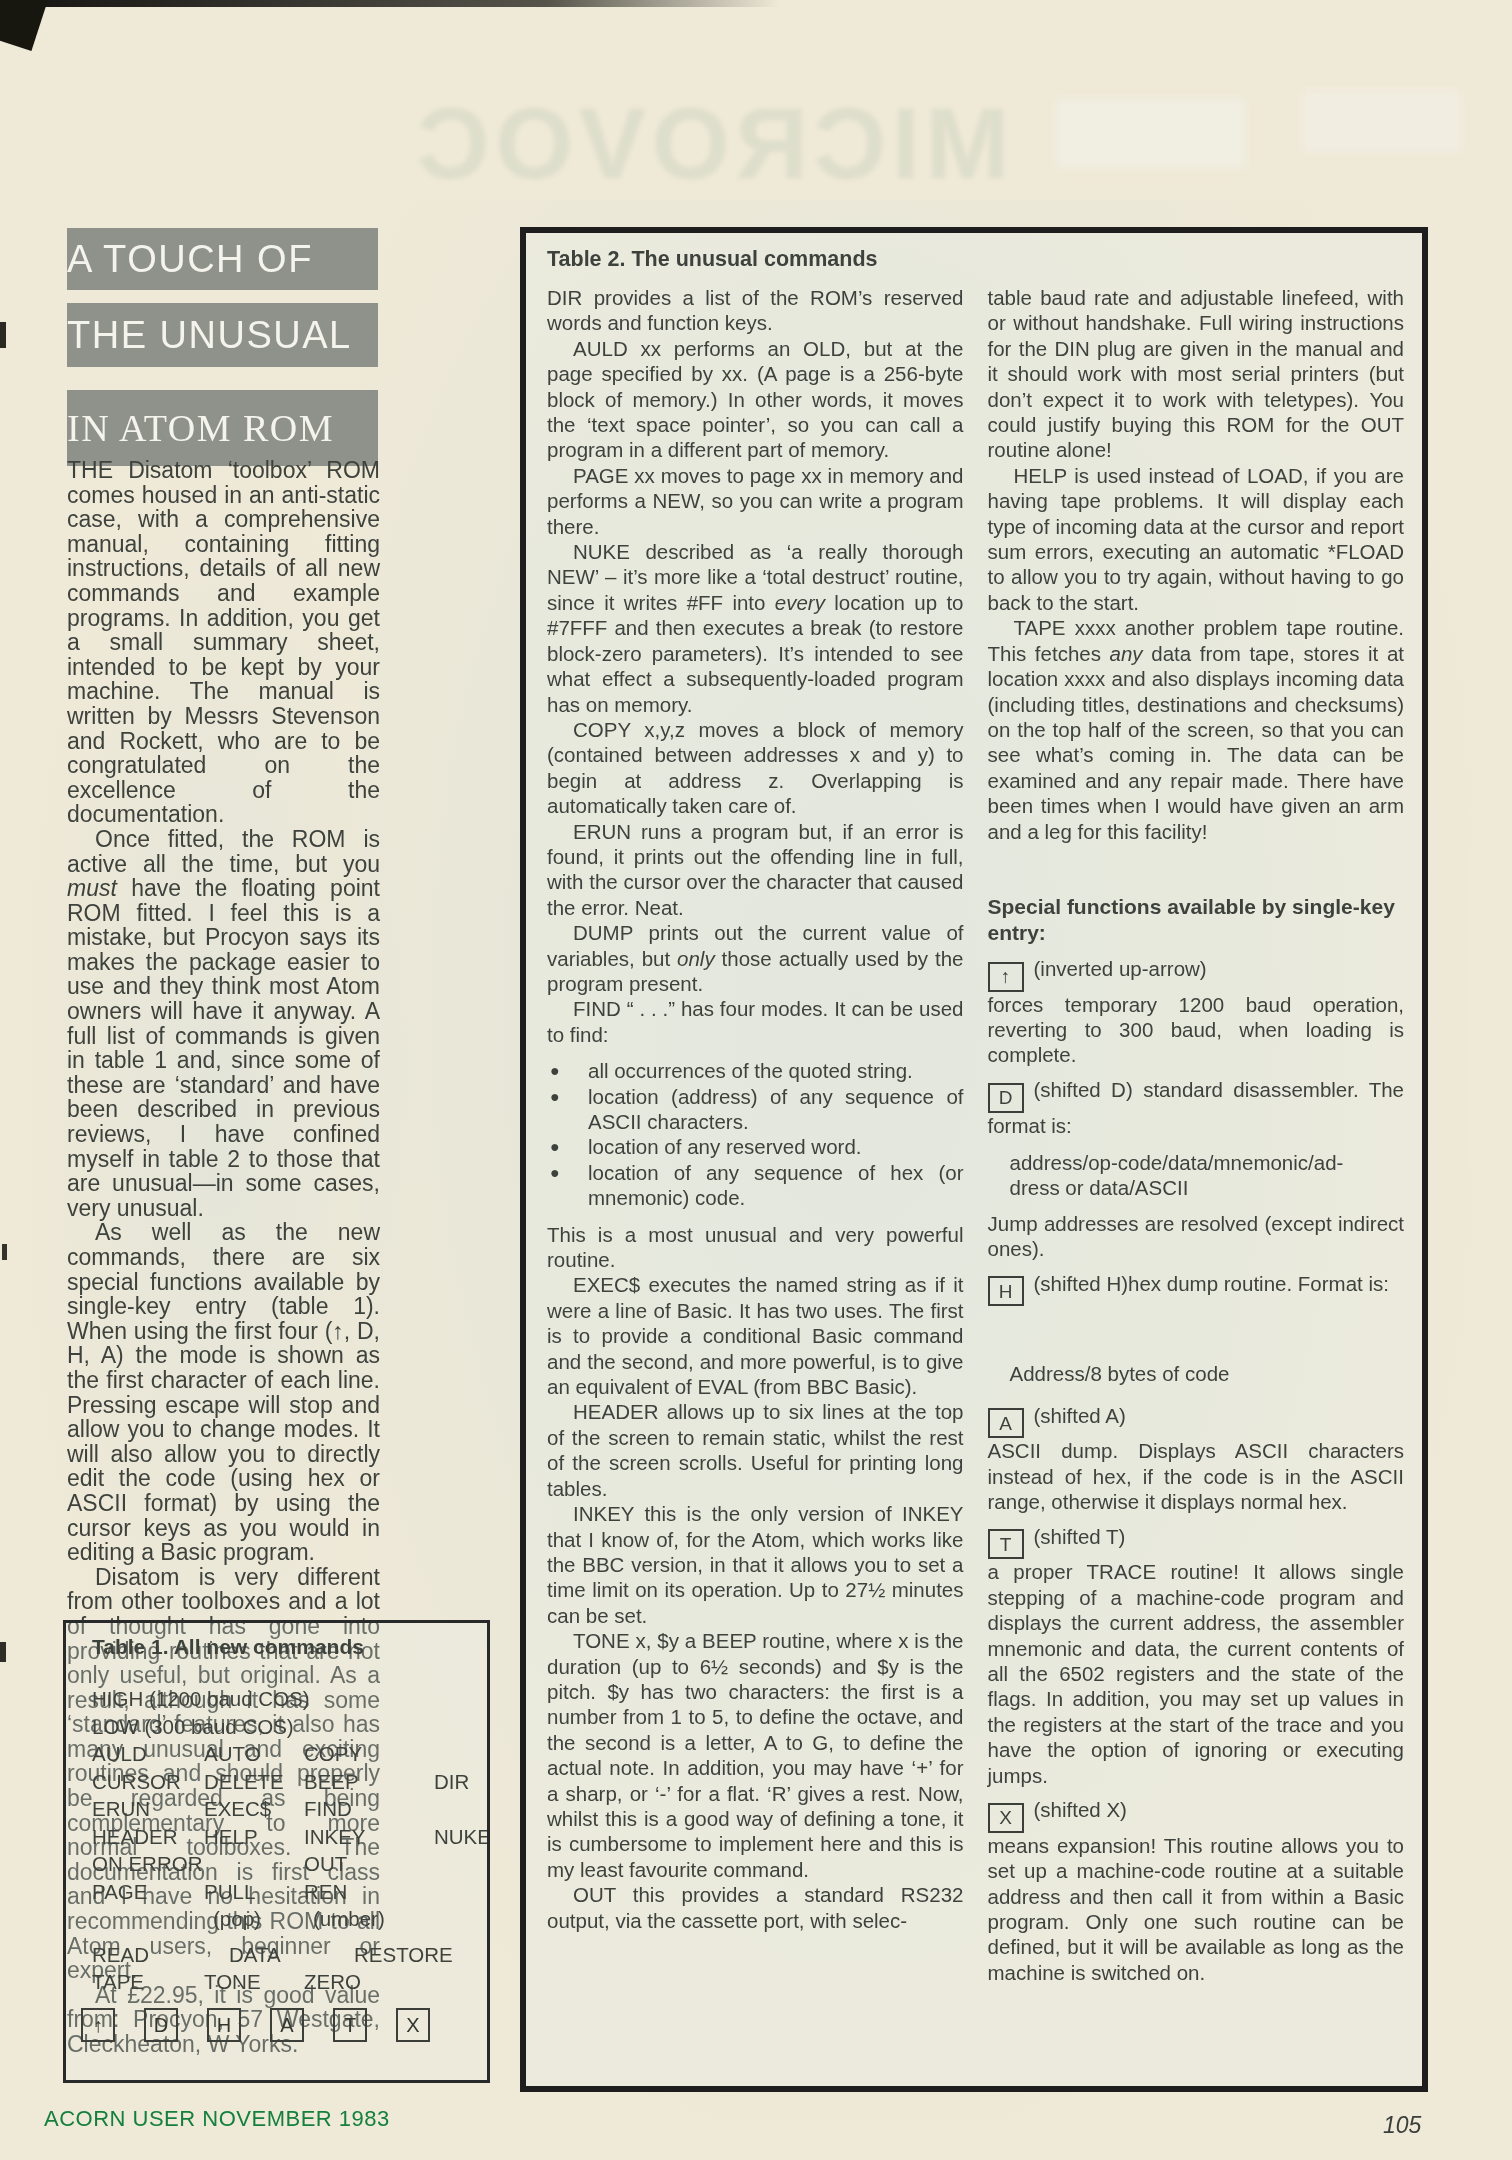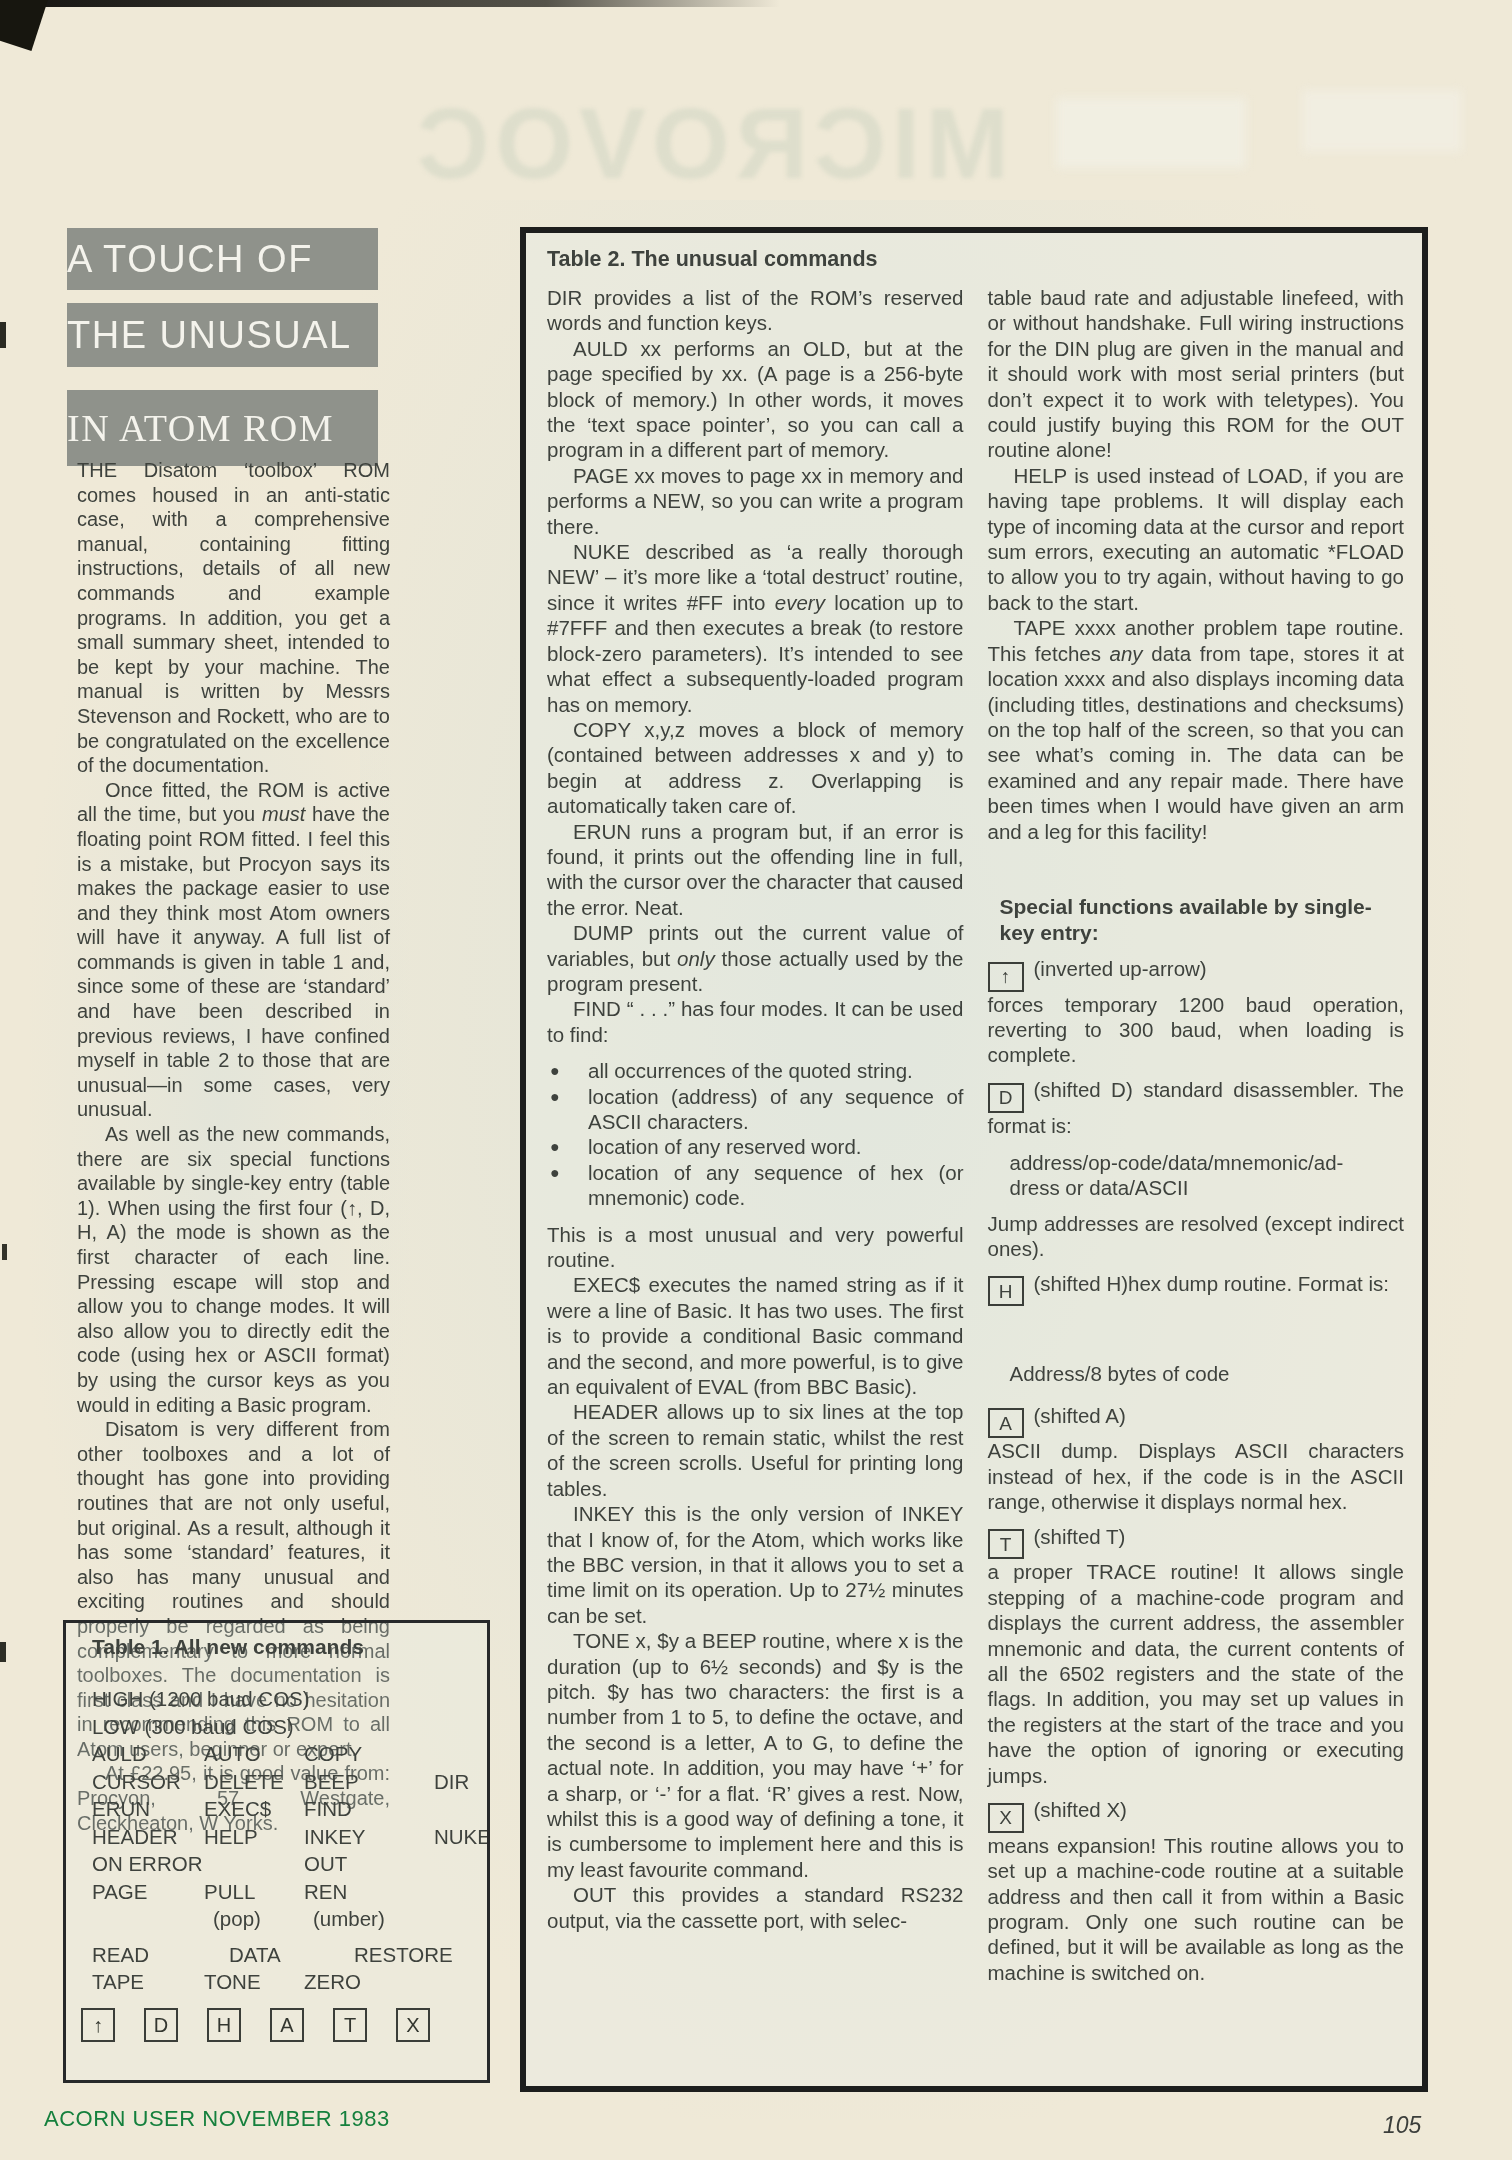--- a/index.html
+++ b/index.html
@@ -32,22 +32,22 @@
 
   
   .bar { position:absolute; left:67px; width:311px; background:#8f928b; color:#f4f3ec;
     display:flex; align-items:center; justify-content:flex-start;
     font-size:38px; letter-spacing:1.5px; white-space:nowrap; }
   .bar1 { top:228px; height:62px; }
   .bar2 { top:303px; height:64px; }
   .bar3 { top:390px; height:76px;font-family:Liberation Serif, serif; }
 
   
-  .article { position:absolute; left:77px; top:458px; width:313px;
-    font-size:20px; line-height:24.6px; text-align:justify; }
+  .article { position:absolute; left:67px; top:458px; width:313px;
+    font-size:23px; line-height:24.6px; text-align:justify; }
   .article p { margin:0; text-indent:28px; }
   .article p.first { text-indent:0; }
   i { font-style:italic; }
 
   
   .t1 { position:absolute; left:63px; top:1620px; width:427px; height:463px;
     box-sizing:border-box; border:3px solid #27292a; padding:12px 26px;
     background:rgba(233,238,233,0.25); overflow:hidden; }
   .t1-title { font-weight:bold; font-size:21px; }
   .t1-lines { margin-top:26px; font-size:20.5px; line-height:27.5px; }
@@ -70,21 +70,21 @@
     background:rgba(232,237,231,0.35); overflow:hidden; }
   .t2-title { font-weight:bold; font-size:21.5px; }
   .t2-cols { display:flex; gap:24px; margin-top:13px; }
   .t2col { flex:1; min-width:0; font-size:20.5px; line-height:25.4px; text-align:justify; }
   .t2col p { margin:0; text-indent:26px; }
   .t2col p.ni { text-indent:0; }
   .bullets { margin:11px 0; }
   .brow { display:flex; margin:0; }
   .brow .dot { flex:0 0 38px; padding-left:3px; font-size:16px; line-height:25.4px; }
   .brow .btxt { flex:1; }
-  .special { font-weight:bold; font-size:21px; line-height:26.5px; margin-top:50px; text-align:left;margin-left:12px; }
+  .special { font-weight:bold; font-size:21px; line-height:26.5px; margin-top:50px; text-align:left; }
   .kentry { margin-top:9px; }
   .kline { text-indent:0; }
   .kb { display:inline-flex; width:36px; height:30px; border:2px solid #3b3e39; box-sizing:border-box;
     align-items:center; justify-content:center; font-size:19px; margin-right:10px;
     vertical-align:-7px; }
   .kbody { text-indent:0; }
   .kformat { margin:12px 0 10px; padding-left:22px; text-align:left; white-space:pre-line; }
   .kformat.biggap { margin-top:55px; margin-bottom:16px; }
 </style>
 </head>

